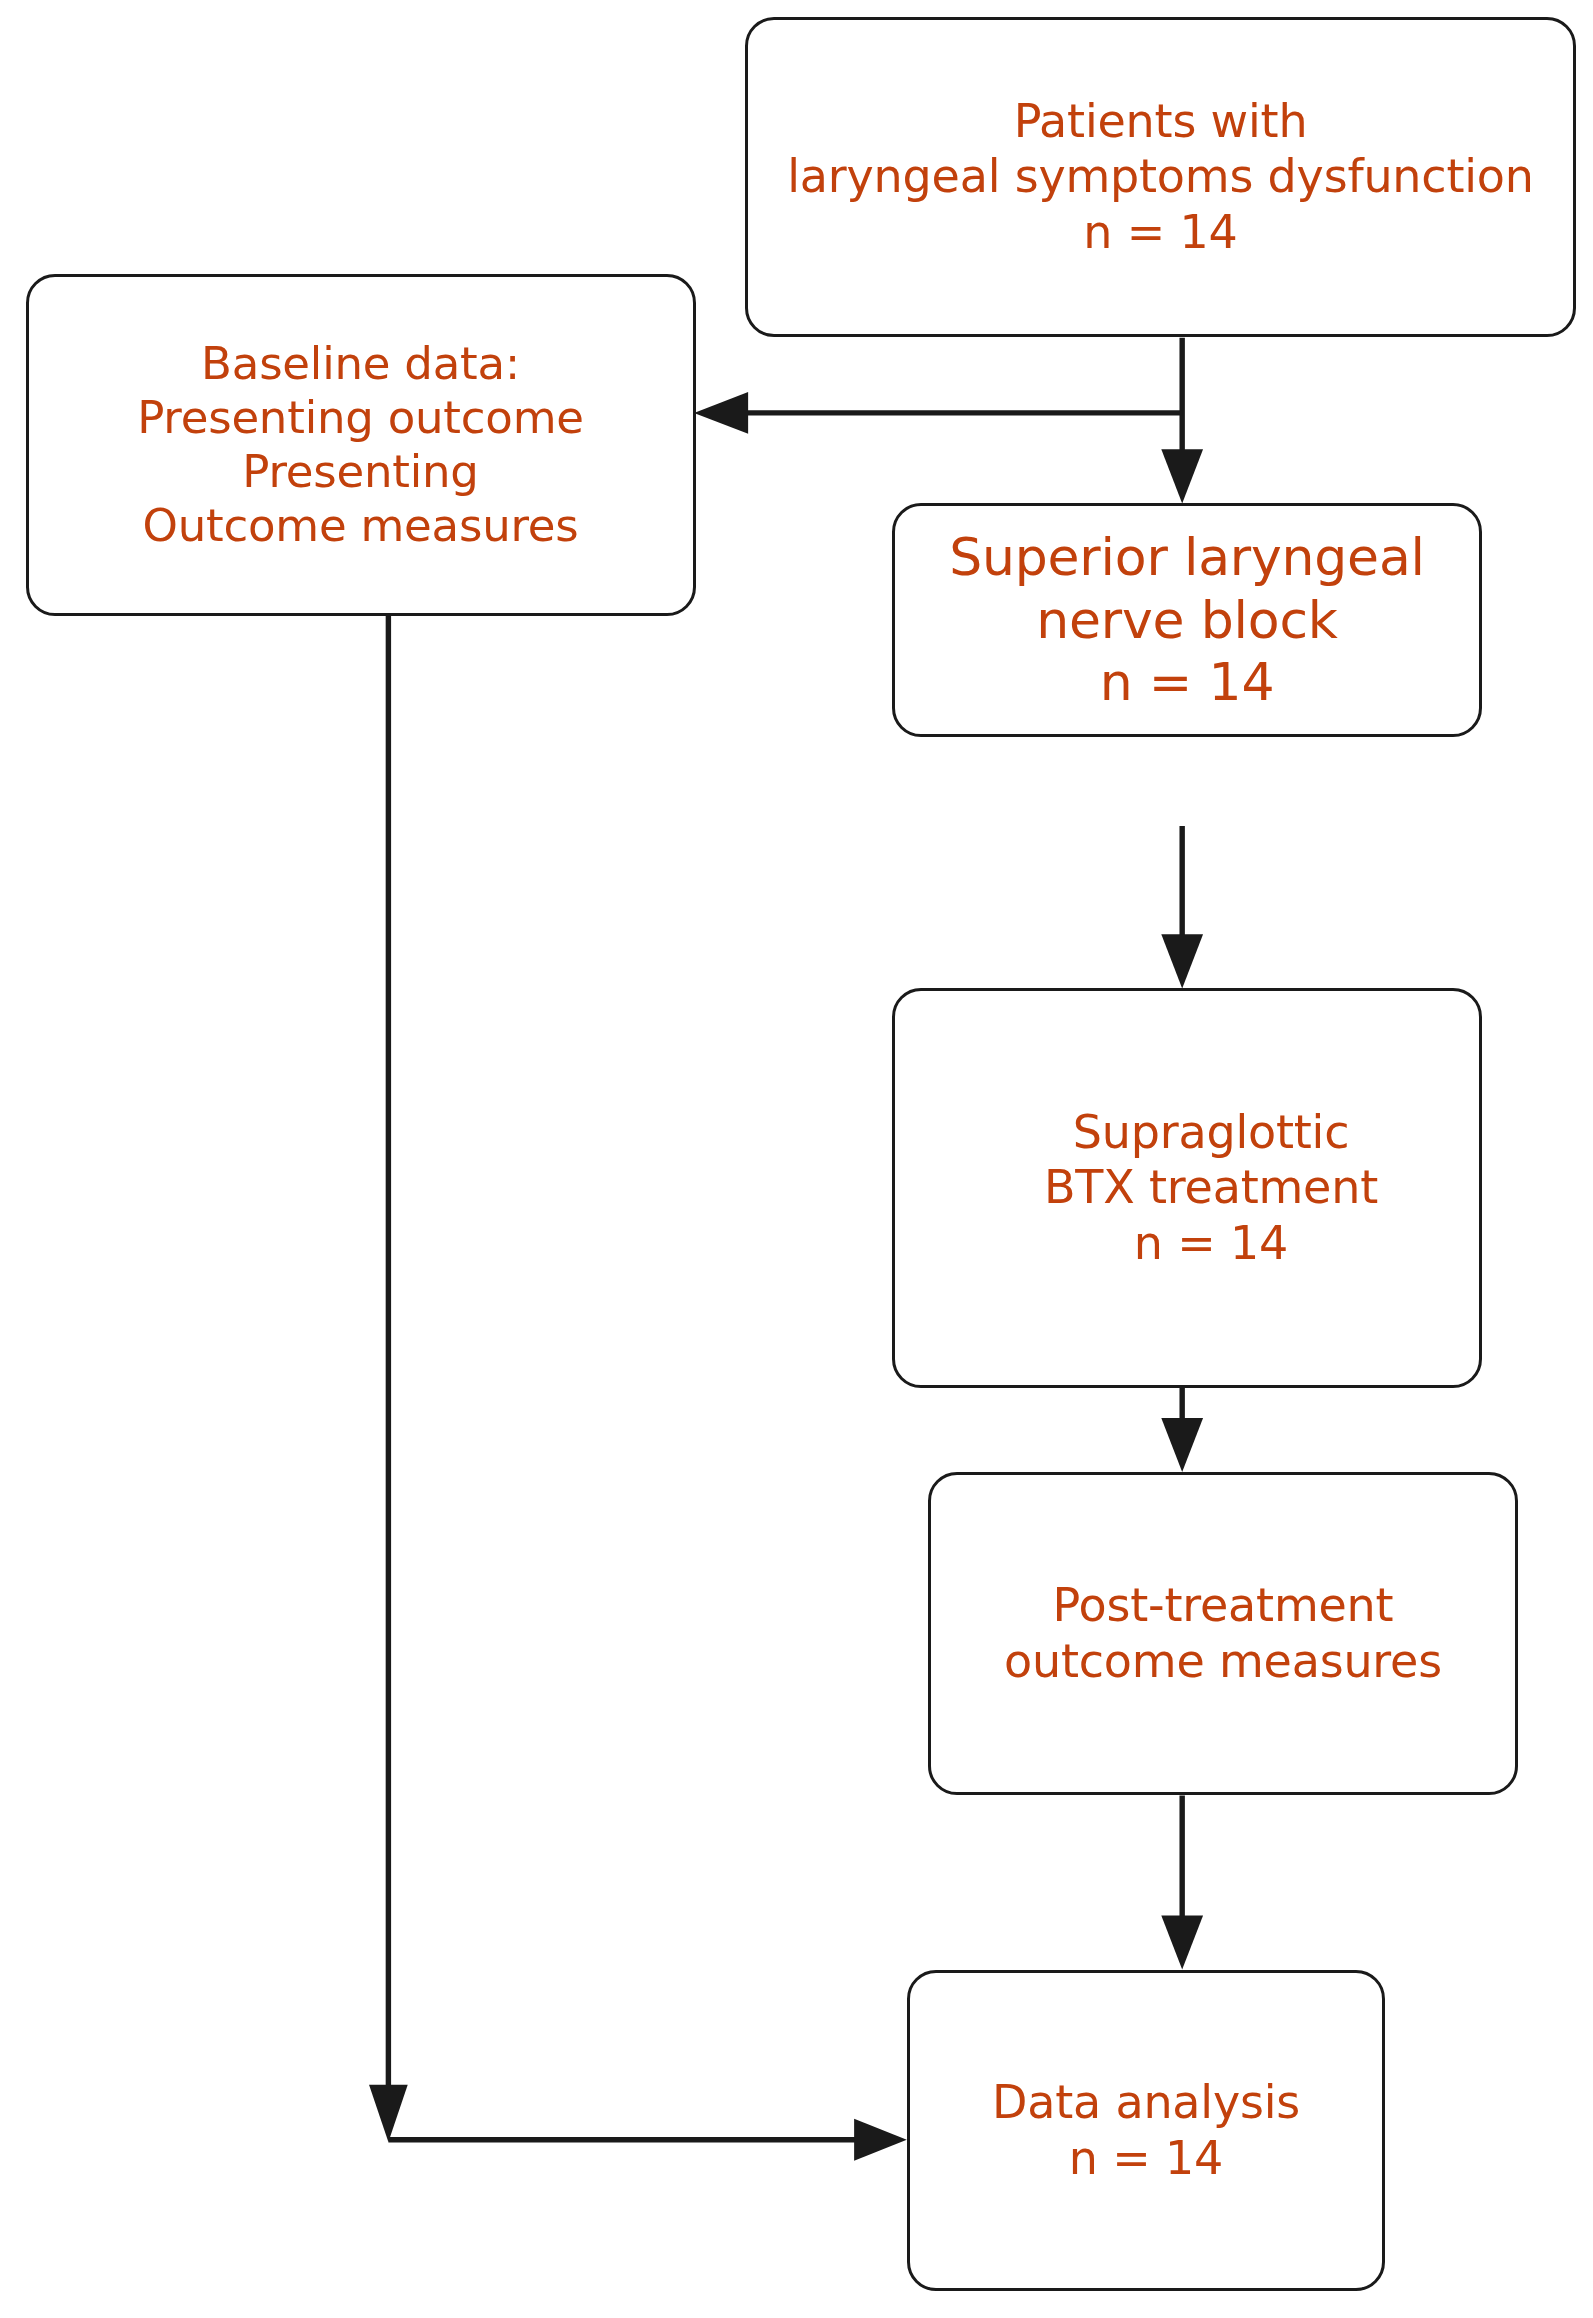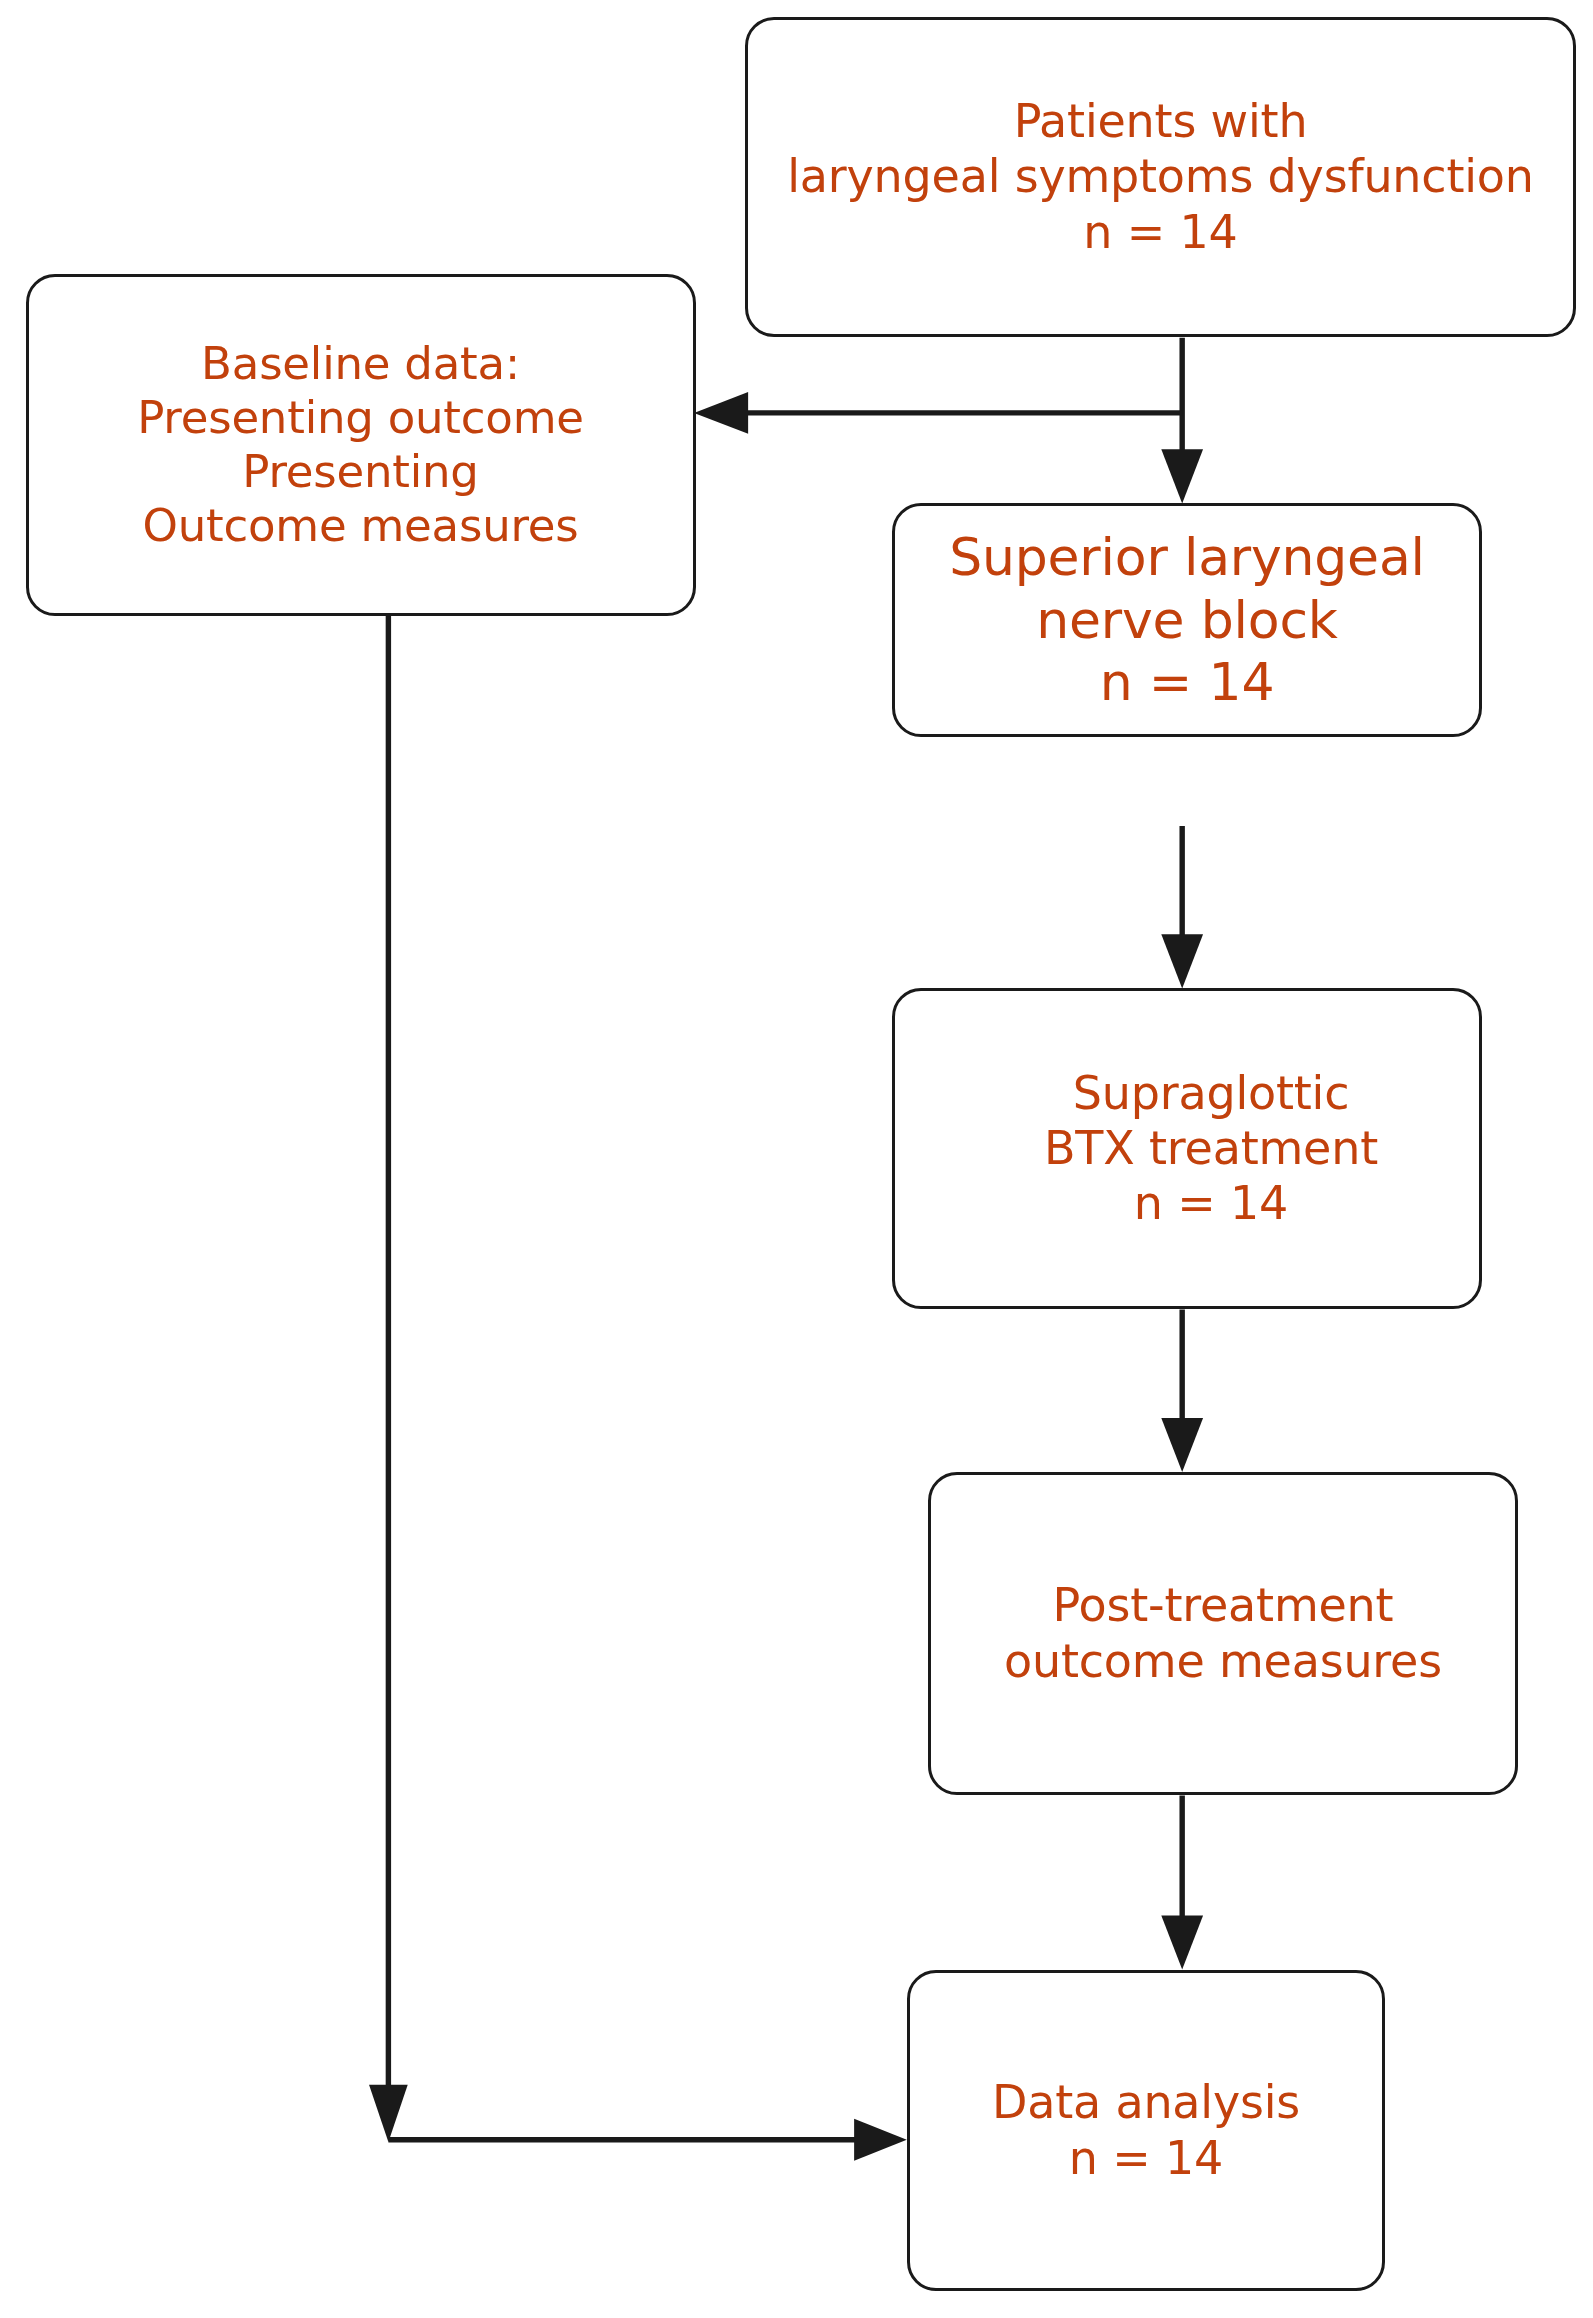--- a/index.html
+++ b/index.html
@@ -42,21 +42,21 @@
     z-index: 3;
   }
   .node .line {
     display: block;
     white-space: nowrap;
   }
   
   #node-patients      { left: 745px;  top: 17px;   width: 831px; height: 320px;  font-size: 46px; }
   #node-baseline      { left: 25.5px;   top: 250px;  width: 670px;  height: 342px;  font-size: 45px; margin-top: 24px; }
   #node-nerve-block   { left: 892px; top: 503px;  width: 590px;  height: 234px;  font-size: 52px; }
-  #node-btx           { left: 892px; top: 988px; width: 590px;  height: 321px;  font-size: 46px; padding-left: 48px; }
+  #node-btx           { left: 892px; top: 988px; width: 590px;  height: 400px;  font-size: 46px; padding-left: 48px; }
   #node-post-outcome  { left: 892px; top: 1472px; width: 590px;  height: 323px;  font-size: 46px; margin-left: 36px; }
   #node-data-analysis { left: 907px; top: 1970px; width: 478px;  height: 321px;  font-size: 46px; }
 </style>
 </head>
 <body>
 
 <div id="canvas">
 
   <svg id="flow-svg" viewBox="0 0 2059 2996" xmlns="http://www.w3.org/2000/svg" aria-hidden="true">
 

